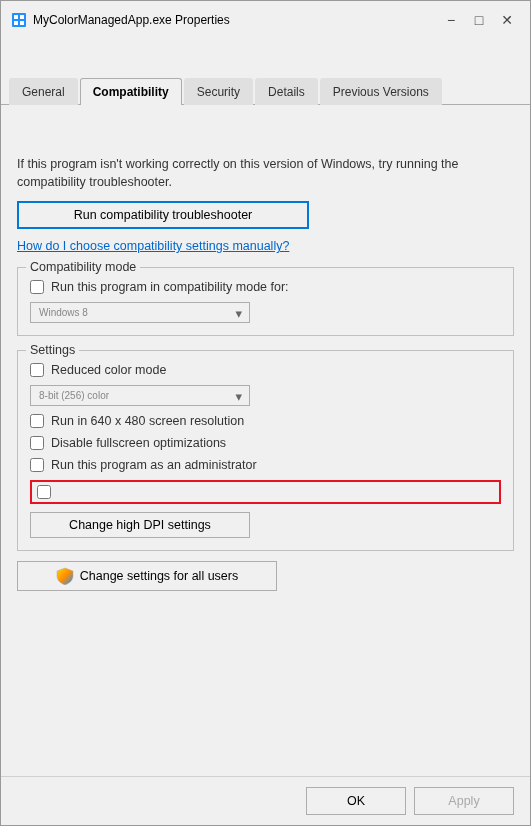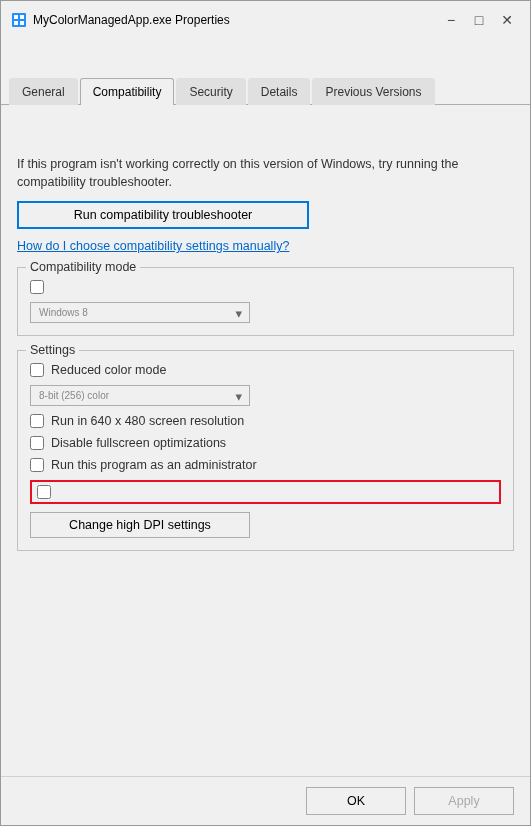--- a/index.html
+++ b/index.html
@@ -80,21 +80,21 @@
       margin-top: 4px;
       border-radius: 3px 3px 0 0;
       position: relative;
       bottom: -1px;
     }
     .tab.active {
       background: #f0f0f0;
       border-color: #adadad;
       border-bottom-color: #f0f0f0;
       color: #000;
-      font-weight: normal;
+      font-weight: bold;
     }
 
     .content {
       flex: 1;
       padding: 14px 16px;
       display: flex;
       flex-direction: column;
       gap: 10px;
       overflow-y: auto;
     }
@@ -295,20 +295,21 @@
       <button class="troubleshooter-btn">Run compatibility troubleshooter</button>
     </div>
 
     <span class="link-text">How do I choose compatibility settings manually?</span>
 
     <div class="group-box">
       <span class="group-label">Compatibility mode</span>
       <div class="group-content">
         <label class="checkbox-row">
           <input type="checkbox" style="">
+          <span>Run this program in compatibility mode for:</span>
         </label>
         <div class="dropdown-wrapper">
           <select class="dropdown">
             <option>Windows 8</option>
             <option>Windows 7</option>
             <option>Windows Vista</option>
             <option>Windows XP</option>
           </select>
         </div>
       </div>
@@ -349,19 +350,34 @@
         <label class="highlighted-row">
           <input type="checkbox" style="">
         </label>
 
         <div>
           <button class="change-dpi-btn">Change high DPI settings</button>
         </div>
       </div>
     </div>
 
+    <div>
+      <button class="shield-btn">
+        <svg class="shield-icon" viewBox="0 0 18 18">
+          <defs>
+            <linearGradient id="shieldGrad" x1="0%" y1="0%" x2="100%" y2="100%">
+              <stop offset="0%" style="stop-color:#FFD700"></stop>
+              <stop offset="50%" style="stop-color:#FF8C00"></stop>
+              <stop offset="100%" style="stop-color:#1E90FF"></stop>
+            </linearGradient>
+          </defs>
+          <path d="M9 1 L17 4 L17 9 C17 13.5 13 16.5 9 18 C5 16.5 1 13.5 1 9 L1 4 Z" fill="url(#shieldGrad)" stroke="#aaa" stroke-width="0.5"></path>
+        </svg>
+        <span>Change settings for all users</span>
+      </button>
+    </div>
   </div>
 
   <div class="bottom-bar">
     <button class="bottom-btn">OK</button>
     <button class="bottom-btn disabled">Apply</button>
   </div>
 </div>
 
 </body></html>

